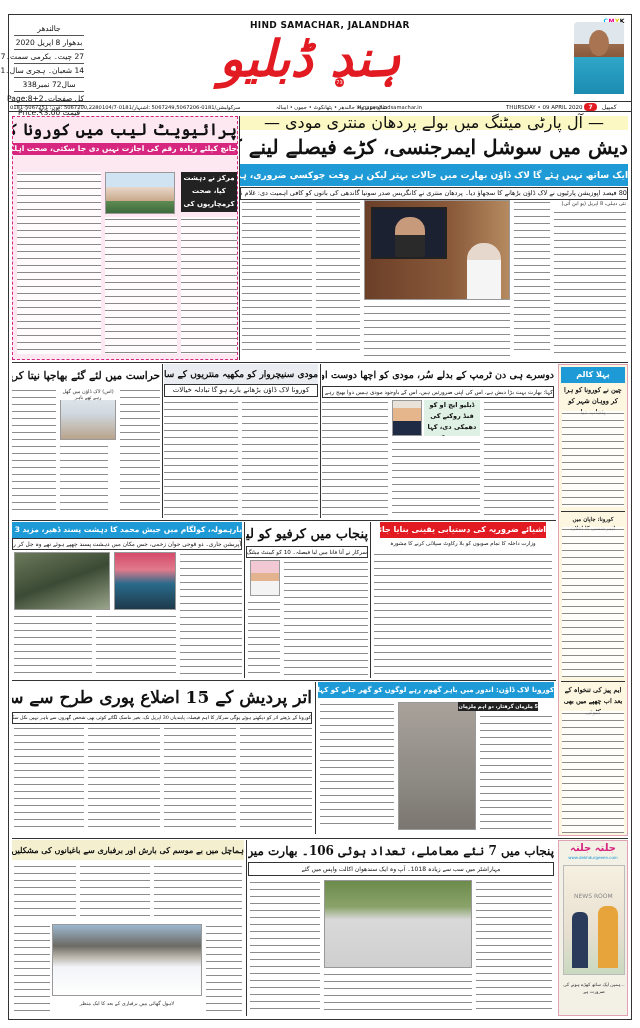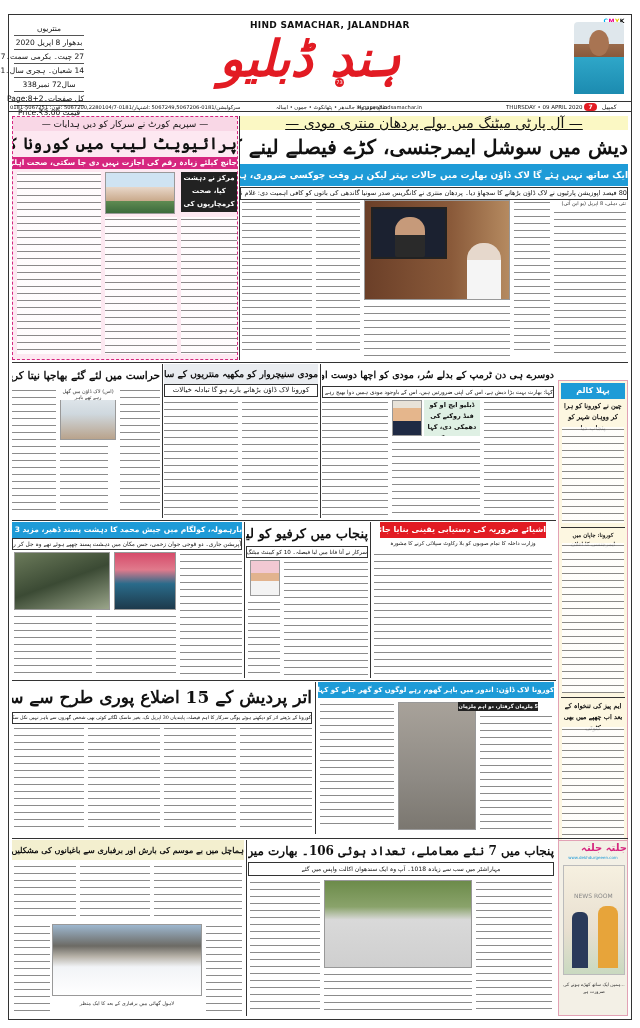--- a/index.html
+++ b/index.html
@@ -68,21 +68,21 @@
 </head>
 <body>
 
 <div class="page">
   <div class="cmyk">
     <span class="c">C</span><span class="m">M</span><span class="y">Y</span><span class="k">K</span>
   </div>
 </div>
 
 <div class="abs infobox rtl">
-  <div>منتریوں</div>
+  <div>جالندھر</div>
   <div>بدھوار 8 اپریل 2020</div>
   <div>27 چیت۔ بکرمی سمت۔2077</div>
   <div>14 شعبان۔ ہجری سال۔1441</div>
   <div>سال72 نمبر338</div>
   <div>کل صفحات۔Page:8+2</div>
   <div>قیمت Price:₹3.00</div>
 </div>
 <div class="abs brand-en">HIND SAMACHAR, JALANDHAR</div>
 <div class="abs brand-ur rtl">ہند ڈبلیو</div>
 <div class="abs brand-seal">73</div>
@@ -93,32 +93,31 @@
 <div class="abs dateline">
   <span class="phones">0181-5067251 :سرکولیشن/0181-5067249,5067206 :اشتہار/0181-5067200,2280104/7 :فون</span>
   <span class="mid rtl">شائع ہونے والا جالندھر • پٹھانکوٹ • جموں • امبالہ</span>
   <span class="epaper">e-paper.hindsamachar.in</span>
   <span class="date">THURSDAY • 09 APRIL 2020</span>
   <span class="pgno">7</span>
   <span class="pglbl">کمپیل</span>
 </div>
 
 <div class="abs pink-box" style="left:12px;top:116px;width:226px;height:244px;border:1px dashed #d6267f;">
-  <div class="kicker rtl" style="background:#f9d7e6;">— سپریم کورٹ نے سرکار کو دیں ہدایات —</div>
   <div class="headline rtl" style="font-size:16px;line-height:26px;">پرائیویٹ لیب میں کورونا کی مفت جانچ ہو</div>
   <div class="bar magenta-bar rtl" style="font-size:7.5px;line-height:12px;">جانچ کیلئے زیادہ رقم کی اجازت نہیں دی جا سکتی، صحت اہلکاروں کی حفاظت کرنا ضروری</div>
   <div class="abs img img-court" style="left:92px;top:55px;width:70px;height:42px;"></div>
   <div class="abs bar rtl" style="left:168px;top:55px;width:56px;height:40px;background:#222;font-size:7px;line-height:13px;white-space:normal;">مرکز نے دہشت کیا، صحت کرمچاریوں کی تنخواہ نہیں کاٹی جائے گی</div>
   <div class="abs lines" style="left:4px;top:55px;width:84px;height:182px;"></div>
   <div class="abs lines" style="left:92px;top:100px;width:72px;height:137px;"></div>
   <div class="abs lines" style="left:168px;top:100px;width:56px;height:137px;"></div>
 </div>
 
 <div class="abs" style="left:240px;top:116px;width:388px;height:244px;">
-  <div class="kicker rtl yellow-bg" style="font-size:14px;line-height:14px;text-decoration:underline;">— آل پارٹی میٹنگ میں بولے پردھان منتری مودی —</div>
+  <div class="kicker rtl yellow-bg" style="font-size:16px;line-height:14px;">— آل پارٹی میٹنگ میں بولے پردھان منتری مودی —</div>
   <div class="headline rtl" style="font-size:20px;line-height:34px;">دیش میں سوشل ایمرجنسی، کڑے فیصلے لینے کی ضرورت</div>
   <div class="bar blue-bar rtl" style="font-size:9px;line-height:22px;">ایک ساتھ نہیں ہٹے گا لاک ڈاؤن بھارت میں حالات بہتر لیکن ہر وقت چوکسی ضروری، ہر شخص کی جان بچانا سرکار کی ترجیح</div>
   <div class="sub rtl" style="margin-top:1px;line-height:11px;font-size:6.5px;">80 فیصد اپوزیشن پارٹیوں نے لاک ڈاؤن بڑھانے کا سجھاؤ دیا۔ پردھان منتری نے کانگریس صدر سونیا گاندھی کی باتوں کو کافی اہمیت دی: غلام نبی آزاد</div>
   <div class="abs img img-meeting" style="left:124px;top:84px;width:146px;height:100px;">
       <div class="screen">
         <div class="p"></div>
       </div>
       <div class="pm"></div>
     </div>
   <div class="abs lines" style="left:2px;top:84px;width:70px;height:156px;"></div>
@@ -150,21 +149,21 @@
 <div class="abs" style="left:322px;top:364px;width:232px;height:154px;">
   <div class="headline rtl" style="font-size:9.5px;line-height:22px;">دوسرے ہی دن ٹرمپ کے بدلے سُر، مودی کو اچھا دوست اور عظیم رہنما بتایا</div>
   <div class="sub rtl" style="line-height:10px;font-size:5.6px;">کہا: بھارت بہت بڑا دیش ہے، اس کی اپنی ضرورتیں ہیں، اس کے باوجود مودی ہمیں دوا بھیج رہے ہیں</div>
   <div class="abs img img-trump" style="left:70px;top:36px;width:30px;height:36px;"></div>
   <div class="abs rtl" style="left:102px;top:36px;width:56px;height:36px;background:#dff0e4;font-size:6.5px;line-height:11px;text-align:center;font-weight:bold;overflow:hidden;">ڈبلیو ایچ او کو فنڈ روکنے کی دھمکی دی، کہا وہ چین کی جانبداری کر رہا ہے</div>
   <div class="abs lines" style="left:0px;top:36px;width:66px;height:116px;"></div>
   <div class="abs lines" style="left:70px;top:76px;width:88px;height:76px;"></div>
   <div class="abs lines" style="left:162px;top:36px;width:70px;height:116px;"></div>
 </div>
 
-<div class="abs cream" style="left:558px;top:364px;width:70px;height:472px;border:1px solid #e2a2b5;margin-top:16px;">
+<div class="abs cream" style="left:558px;top:364px;width:70px;height:472px;border:1px solid #e2a2b5;">
   <div class="abs blue-bar bar rtl" style="left:2px;top:2px;width:64px;height:16px;font-size:8px;line-height:16px;">پہلا کالم</div>
   <div class="abs headline rtl" style="left:2px;top:20px;width:64px;font-size:6.5px;line-height:11px;white-space:normal;">چین نے کورونا کو ہرا کر ووہان شہر کو پنجاب دیا</div>
   <div class="abs lines" style="left:3px;top:46px;width:62px;height:96px;"></div>
   <div class="hline" style="left:2px;top:146px;width:64px;"></div>
   <div class="abs headline rtl" style="left:2px;top:150px;width:64px;font-size:5.5px;line-height:9px;white-space:normal;">کورونا: جاپان میں ایمرجنسی کا اعلان</div>
   <div class="abs lines" style="left:3px;top:162px;width:62px;height:150px;"></div>
   <div class="hline" style="left:2px;top:316px;width:64px;"></div>
   <div class="abs headline rtl" style="left:2px;top:320px;width:64px;font-size:6.5px;line-height:11px;white-space:normal;">ایم پیز کی تنخواہ کے بعد اب چھپے میں بھی کٹوتی</div>
   <div class="abs lines" style="left:3px;top:346px;width:62px;height:122px;"></div>
 </div>
@@ -230,21 +229,21 @@
 <div class="abs" style="left:248px;top:840px;width:306px;height:176px;">
   <div class="headline rtl" style="font-size:12px;line-height:22px;">پنجاب میں 7 نئے معاملے، تعداد ہوئی 106۔ بھارت میں 149 لوگوں کی موت، 5274 مریض</div>
   <div class="sub rtl" style="line-height:12px;font-size:6px;">مہاراشٹر میں سب سے زیادہ 1018۔ آپ وہ ایک سندھوان اکالت واپس میں گئے</div>
   <div class="abs img img-doctors" style="left:76px;top:40px;width:148px;height:88px;"></div>
   <div class="abs lines" style="left:76px;top:132px;width:148px;height:40px;"></div>
   <div class="abs lines" style="left:2px;top:40px;width:70px;height:132px;"></div>
   <div class="abs lines" style="left:228px;top:40px;width:76px;height:132px;"></div>
 </div>
 
 <div class="abs img-cartoon" style="left:558px;top:840px;width:70px;height:176px;border:1px solid #e2a2b5;">
-  <div class="rtl" style="font-size:10px;font-weight:bold;color:#d6267f;line-height:14px;">جلتہ جلتہ</div>
+  <div class="rtl" style="font-size:10px;font-weight:bold;color:#d6267f;text-align:center;line-height:14px;">جلتہ جلتہ</div>
   <div style="font-size:4px;color:#1e9bd7;text-align:center;">www.dekhdurgeeen.com</div>
   <div class="abs" style="left:4px;top:24px;width:62px;height:110px;background:linear-gradient(180deg,#f6f0e0 0%, #e8dfd0 60%, #c9d9c0 100%);border:1px solid #bbb;">
     <div style="position:absolute;left:10px;top:26px;font-size:6px;color:#888;">NEWS ROOM</div>
     <div style="position:absolute;left:8px;top:46px;width:16px;height:56px;background:#2a3a5a;border-radius:6px 6px 0 0;"></div>
     <div style="position:absolute;left:34px;top:40px;width:20px;height:62px;background:#e7a43a;border-radius:8px 8px 0 0;"></div>
   </div>
   <div class="abs caption rtl" style="left:4px;top:140px;width:62px;font-size:4.5px;line-height:7px;">...ہمیں ایک ساتھ کھڑے ہونے کی ضرورت ہے</div>
 </div>
 
 <div class="vline" style="left:239px;top:116px;height:244px;"></div>

